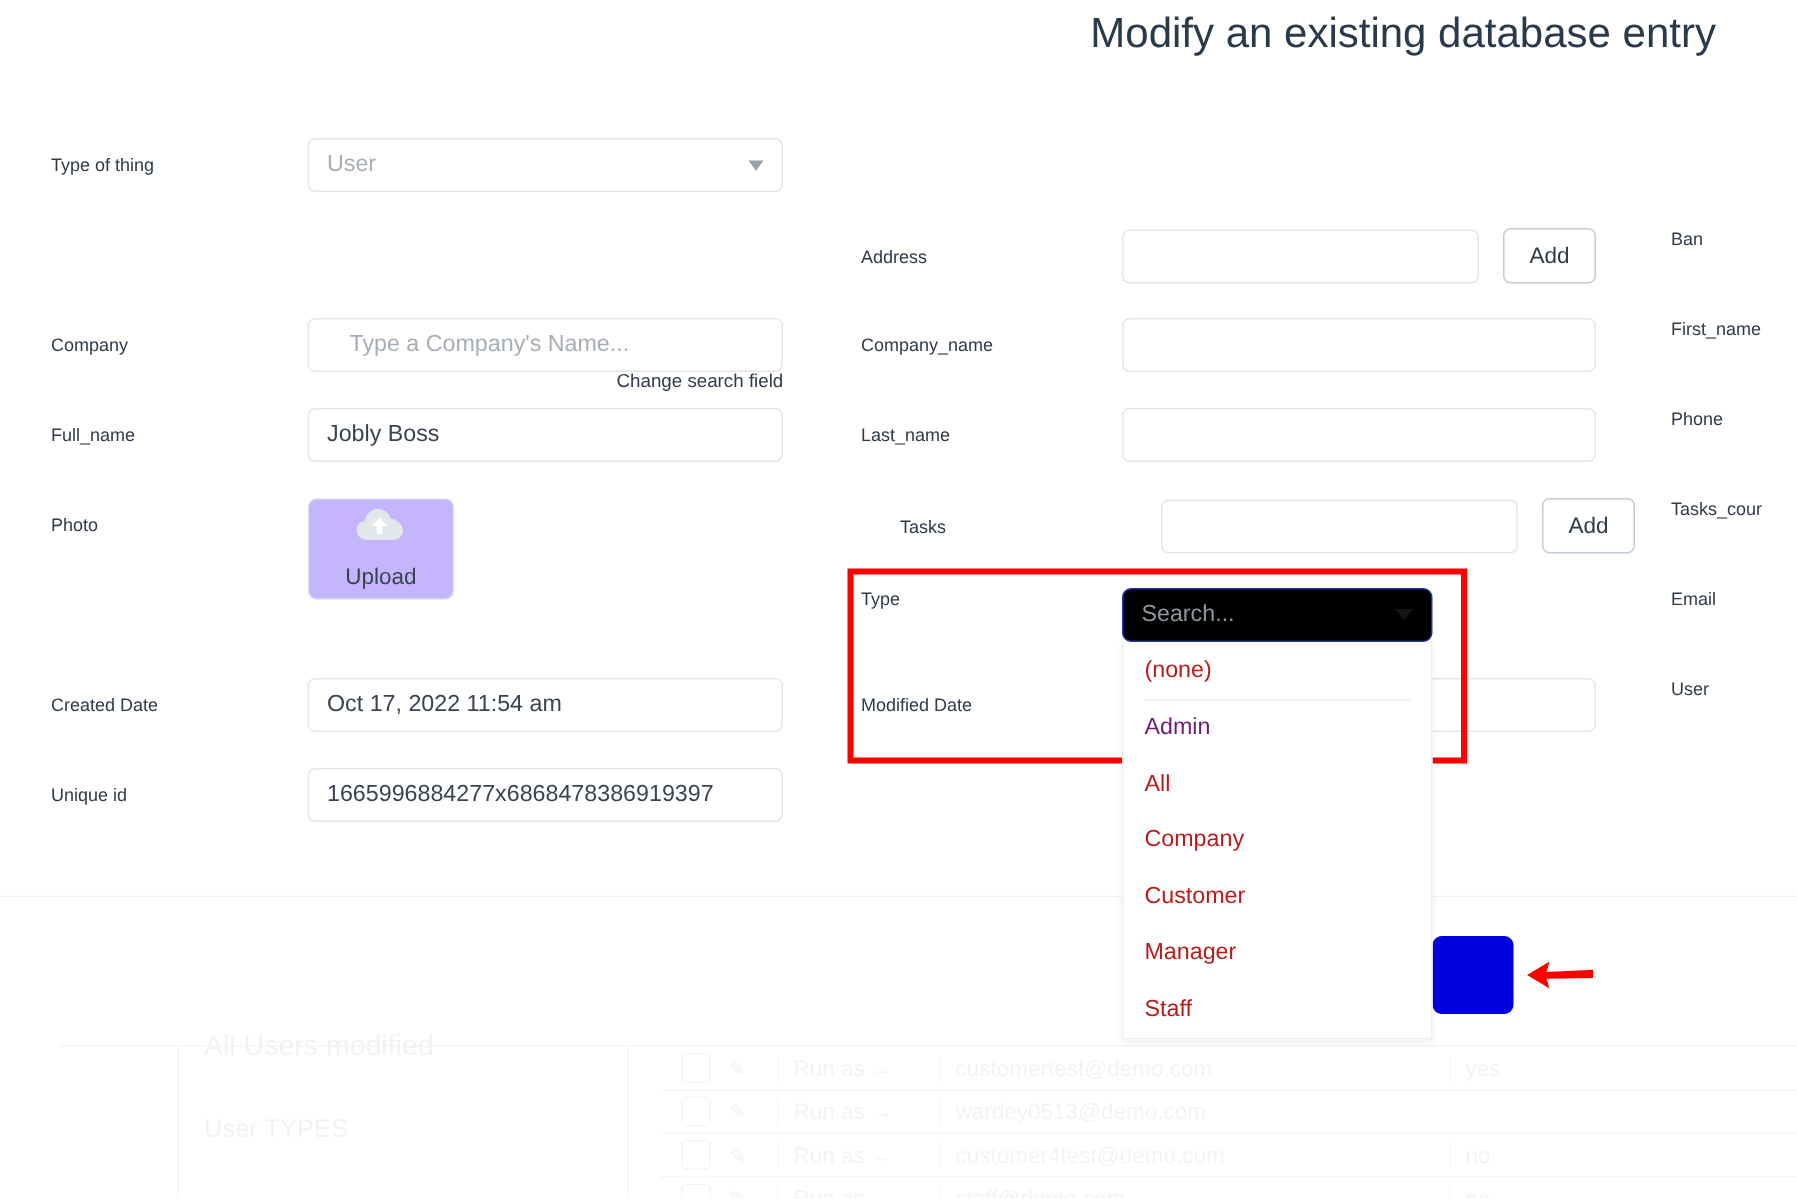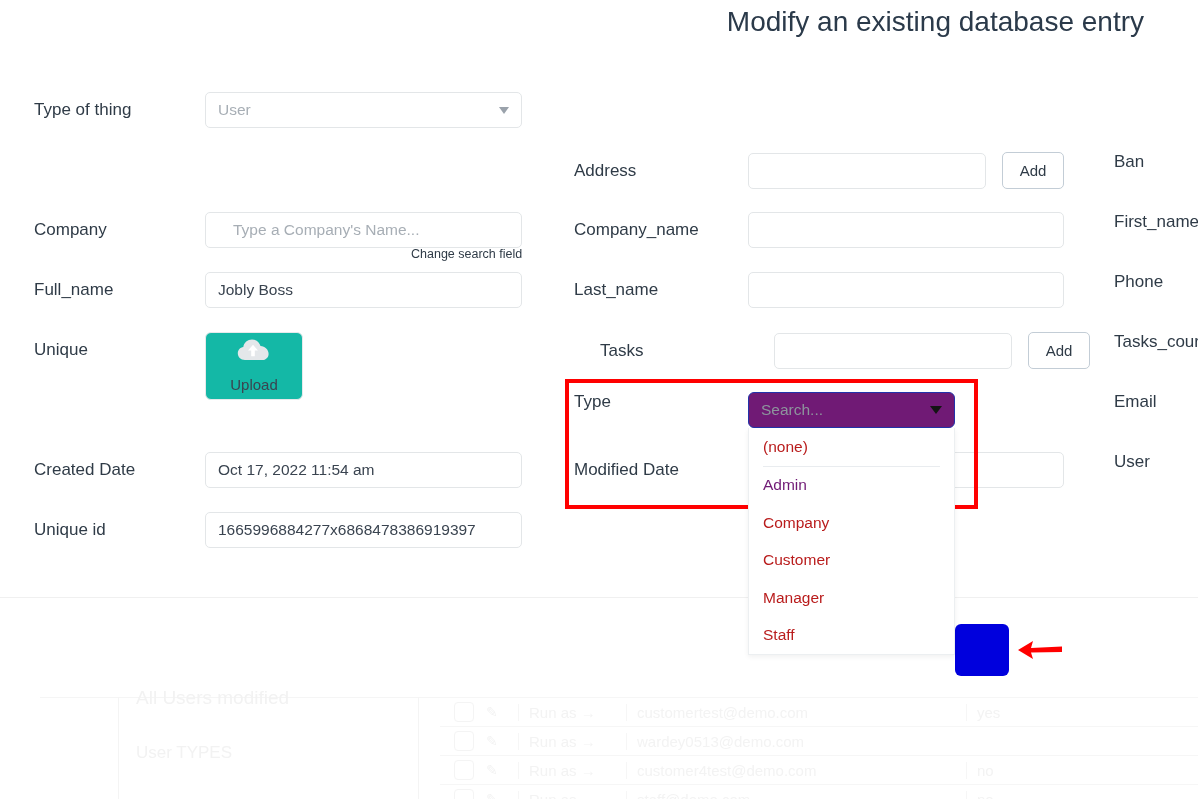--- a/index.html
+++ b/index.html
@@ -50,21 +50,21 @@
 
   
   .title {
     position: absolute; right: 54px; top: 6px;
     font-size: 28px; color: #2b3a4a; font-weight: 400; white-space: nowrap;
   }
 
   
   .form-row { position: absolute; display: flex; align-items: center; }
   .lbl {
-    font-size: 17px; color: #2f3b47; white-space: nowrap;
+    font-size: 12px; color: #2f3b47; white-space: nowrap;
   }
   .inp {
     height: 36px; border: 1px solid #e3e6e8; border-radius: 5px;
     background: #fff; font-size: 15.5px; color: #3a4450;
     display: flex; align-items: center; padding: 0 12px; white-space: nowrap;
     overflow: hidden;
   }
   .inp.placeholder { color: #a7aeb5; }
   .caret {
     margin-left: auto; width: 0; height: 0;
@@ -76,36 +76,36 @@
     background: #fff; color: #2f3b47; font-size: 15px;
     display:flex; align-items:center; justify-content:center;
   }
   .helper {
     position: absolute; font-size: 12.5px; color: #2f3b47; white-space: nowrap;
   }
 
   
   .upload-box {
     width: 98px; height: 68px; border: 1px solid #e6e9eb; border-radius: 6px;
-    background:#14b8a6; display:flex; flex-direction:column; align-items:center;
+    background:#c4b5fd; display:flex; flex-direction:column; align-items:center;
     justify-content:center; gap: 14px;
   }
   .upload-lbl { font-size: 15px; color: #3a4450; }
 
   
   .redbox {
     position: absolute; left: 565px; top: 379px; width: 413px; height: 130px;
     border: 4px solid #ff0000; background: transparent; z-index: 40;
     pointer-events: none;
   }
 
   
   .dd-wrap { position: absolute; left: 748px; top: 392px; width: 207px; z-index: 45; }
   .dd-search {
-    height: 36px; border: 1.6px solid #2233aa; border-radius: 6px; background:#701a75;
+    height: 36px; border: 1.6px solid #2233aa; border-radius: 6px; background:#000000;
     display:flex; align-items:center; padding: 0 12px; font-size:15.5px; color:#8d959d;
   }
   .dd-search .dcaret {
     margin-left:auto; width:0;height:0;
     border-left:6px solid transparent;border-right:6px solid transparent;
     border-top:8px solid #141414;
   }
   .dd-list {
     background:#fff; border: 1px solid #eceff1; border-top:none;
     box-shadow: 0 2px 5px rgba(0,0,0,0.06);
@@ -196,21 +196,21 @@
   <div class="helper" style="left:411px; top:247px;">Change search field</div>
 
   <div class="form-row" style="left:34px; top:272px;">
     <div class="lbl" style="width:171px;">Full_name</div>
     <div class="inp" style="width:317px;">
       <span>Jobly Boss</span>
     </div>
   </div>
 
   <div class="form-row" style="left:34px; top:332px; align-items:flex-start;">
-    <div class="lbl" style="width:171px; line-height:36px;">Unique</div>
+    <div class="lbl" style="width:171px; line-height:36px;">Photo</div>
     <div class="upload-box">
       <svg width="34" height="23" viewBox="0 0 34 23">
         <path d="M8 21 C3.5 21 0.8 17.8 0.8 14.3 C0.8 11.1 3.2 8.4 6.3 8 C6.9 3.5 10.7 0.4 15 0.4 C19.1 0.4 22.6 3.2 23.5 7 C28 7.2 31.6 10.7 31.6 14.9 C31.6 18.4 28.8 21 25.3 21 Z" fill="#e4e7ea"></path>
         <path d="M16 5.8 L21 11.6 L17.8 11.6 L17.8 17.2 L14.2 17.2 L14.2 11.6 L11 11.6 Z" fill="#ffffff"></path>
       </svg>
       <div class="upload-lbl">Upload</div>
     </div>
   </div>
 
   <div class="form-row" style="left:34px; top:452px;">
@@ -289,20 +289,21 @@
 
   <div class="dd-wrap">
     <div class="dd-search">
       <span>Search...</span>
       <span class="dcaret"></span>
     </div>
     <div class="dd-list">
       <div class="dd-item">(none)</div>
       <div class="dd-sep"></div>
       <div class="dd-item sel">Admin</div>
+      <div class="dd-item">All</div>
       <div class="dd-item">Company</div>
       <div class="dd-item">Customer</div>
       <div class="dd-item">Manager</div>
       <div class="dd-item">Staff</div>
     </div>
   </div>
 
   <div class="redbox"></div>
 
   <div class="blue-btn"></div>

